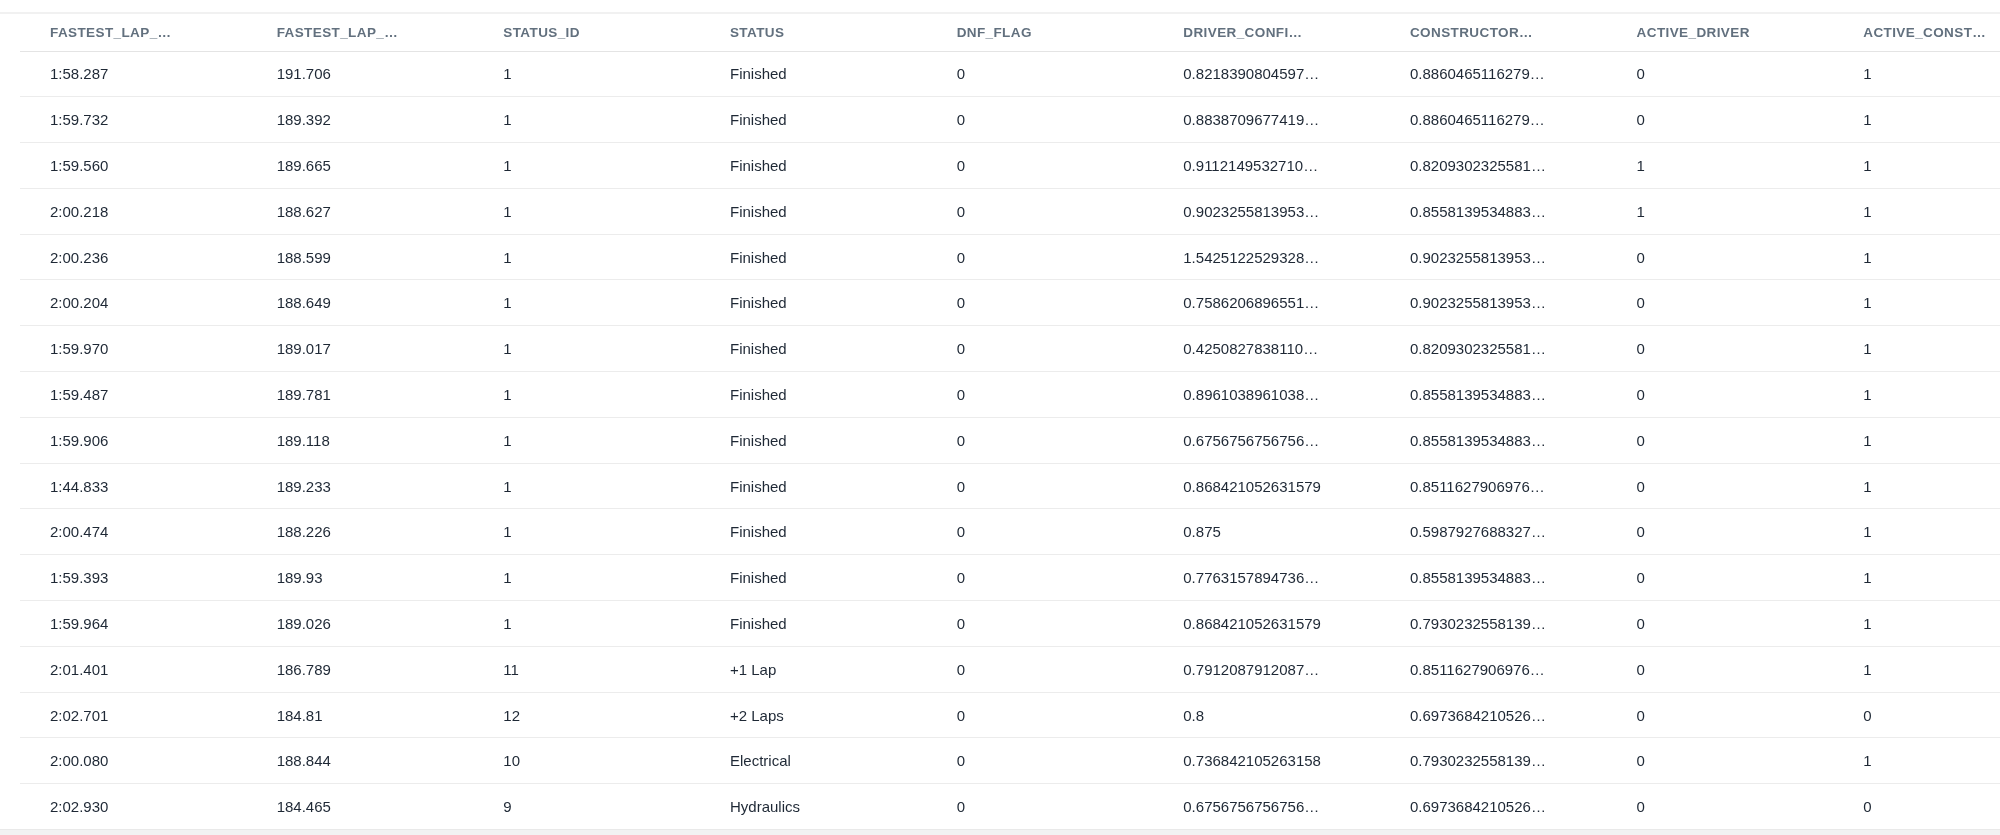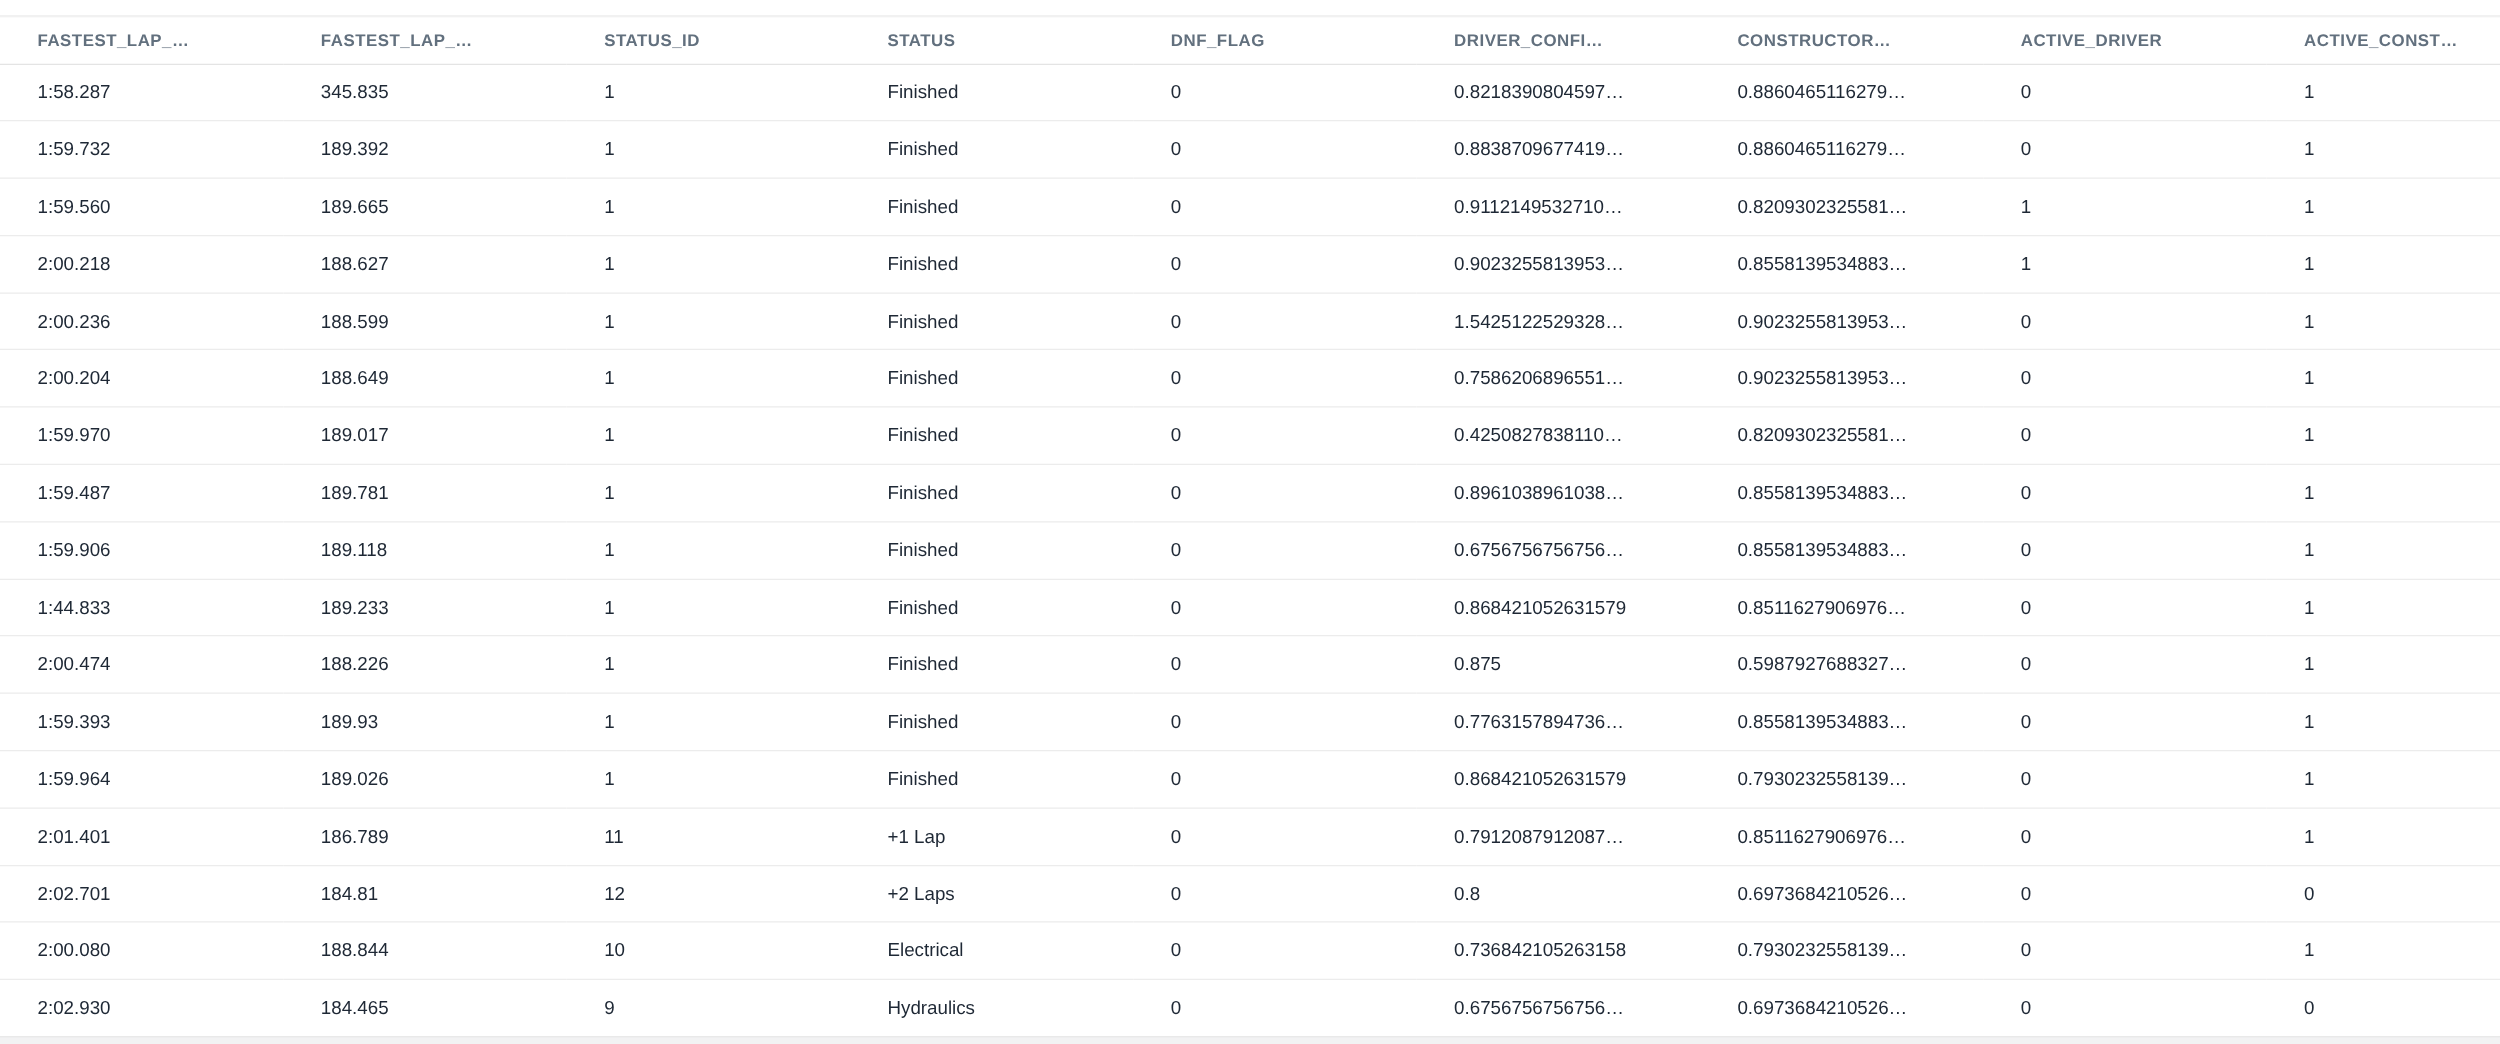--- a/index.html
+++ b/index.html
@@ -16,20 +16,21 @@
   }
   .top-divider {
     height: 2px;
     background: #f1f1f1;
   }
   .table-viewport {
     width: 2000px;
     height: 815px;
     overflow: hidden;
     background: #ffffff;
+    padding-left: 20px;
   }
   table.data-grid {
     width: 2040px;
     table-layout: fixed;
     border-collapse: collapse;
     background: #ffffff;
   }
   table.data-grid col { width: 226.6px; }
   table.data-grid th {
     height: 37px;
@@ -96,21 +97,21 @@
           <th>DNF_FLAG</th>
           <th>DRIVER_CONFI…</th>
           <th>CONSTRUCTOR…</th>
           <th>ACTIVE_DRIVER</th>
           <th>ACTIVE_CONST…</th>
         </tr>
     </thead>
     <tbody id="table-body">
         <tr>
           <td>1:58.287</td>
-          <td>345.835</td>
+          <td>191.706</td>
           <td>1</td>
           <td>Finished</td>
           <td>0</td>
           <td>0.8218390804597…</td>
           <td>0.8860465116279…</td>
           <td>0</td>
           <td>1</td>
         </tr>
         <tr>
           <td>1:59.732</td>

